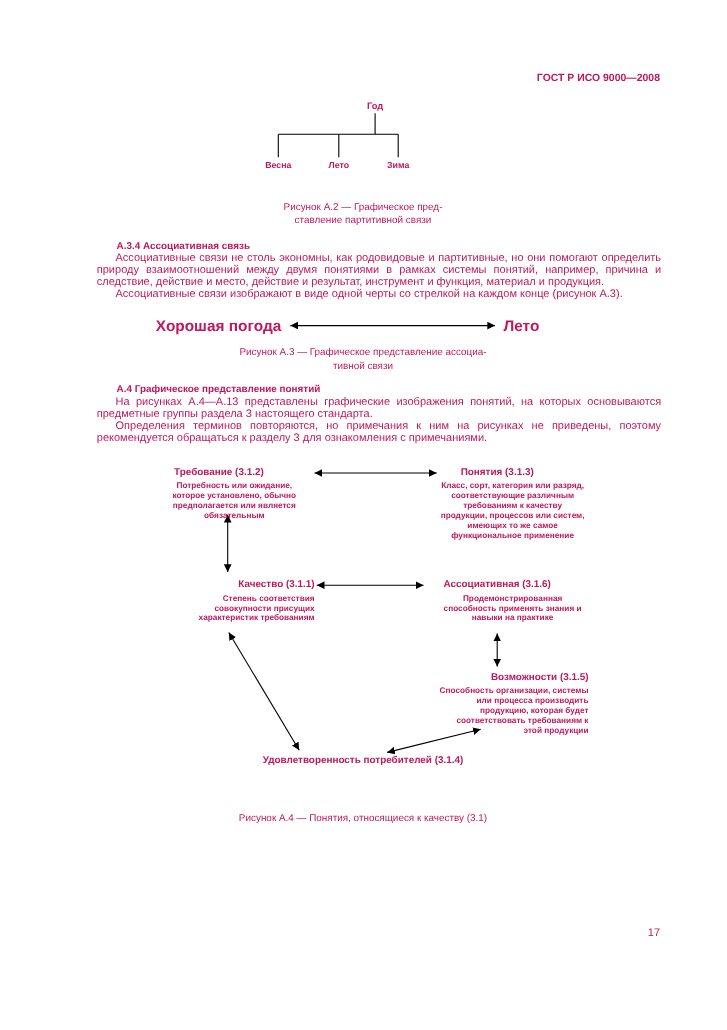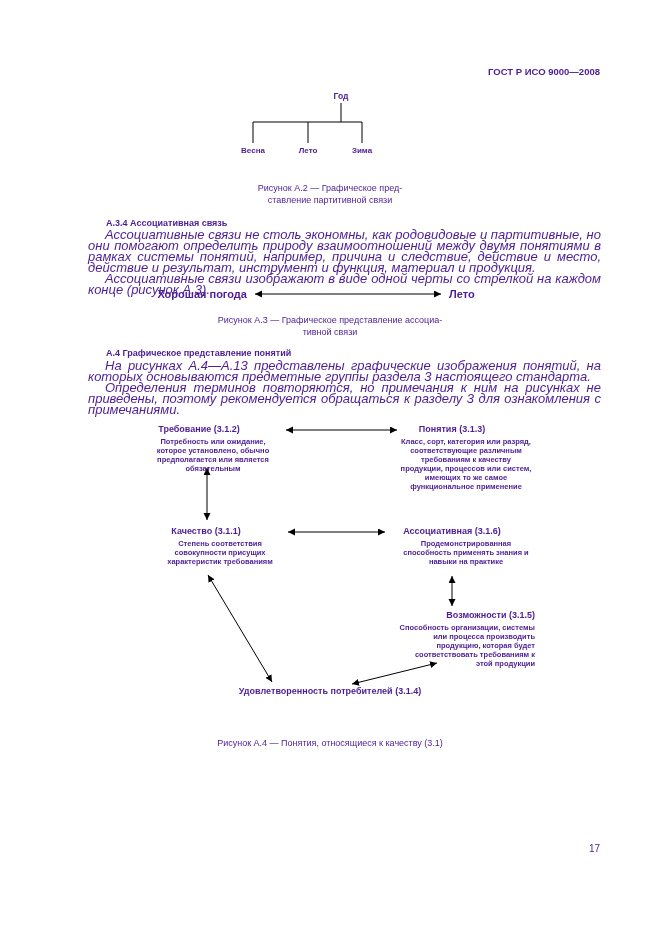--- a/index.html
+++ b/index.html
@@ -1,19 +1,19 @@
 <!DOCTYPE html>
 <html><head>
 <meta charset="utf-8">
 <style>
   * { margin: 0; padding: 0; box-sizing: border-box; }
   html, body { width: 661px; height: 936px; background: #ffffff; }
   .page {
     position: relative; width: 661px; height: 936px; background: #ffffff;
-    font-family: "Liberation Sans", sans-serif; color: #4c1d95;
+    font-family: "Liberation Sans", sans-serif; color: #be185d;
   }
   .abs { position: absolute; }
 
   .header { top: 66px; left: 88px; width: 512px; text-align: right; font-size: 9.5px; font-weight: bold; }
 
   
   .fig-tree { top: 90px; left: 230px; width: 220px; height: 78px; }
   .tree-svg { position: absolute; left: 0; top: 0; }
   .tree-root { position: absolute; left: 81px; top: 1px; width: 60px; text-align: center; font-size: 8.5px; font-weight: bold; }
   .tree-leaf { position: absolute; top: 56px; width: 44px; text-align: center; font-size: 8px; font-weight: bold; }
@@ -25,39 +25,39 @@
   .caption { left: 74px; width: 512px; text-align: center; font-size: 9px; line-height: 12px; }
   .cap-line { display: block; }
   .cap-a2 { top: 182px; }
   .cap-a3 { top: 314px; }
   .cap-a4 { top: 737px; }
 
   .h-sec { font-size: 9px; font-weight: bold; }
   .h-a34 { top: 218px; left: 106px; }
   .h-a4 { top: 348px; left: 106px; }
 
-  .para-block { left: 88px; width: 513px; font-size: 13px; line-height: 11px; text-align: justify; font-style: italic; }
+  .para-block { left: 88px; width: 513px; font-size: 10px; line-height: 11px; text-align: justify; }
   .para-block p { text-indent: 17px; }
   .pb1 { top: 229px; }
   .pb2 { top: 360px; }
 
   
   .fig-assoc { top: 288px; left: 60px; width: 512px; display: flex; align-items: center; justify-content: center; gap: 5px; }
-  .assoc-term { font-size: 11px; font-weight: bold; white-space: nowrap; }
+  .assoc-term { font-size: 14px; font-weight: bold; white-space: nowrap; }
 
   
   .fig-concepts { top: 420px; left: 88px; width: 513px; height: 312px; }
   .arrows { position: absolute; left: 0; top: 0; }
   .node { position: absolute; text-align: center; }
   .node .term { font-size: 9px; font-weight: bold; line-height: 11px; }
   .node .def { font-size: 7.5px; font-weight: bold; line-height: 9px; margin-top: 2px; margin-left: 28px; }
   .def-narrow { max-width: 155px; margin-left: auto; margin-right: auto; }
   .n-treb { left: 31px;  top: 4px;   width: 160px; }
   .n-grad { left: 284px; top: 4px;   width: 160px; }
-  .n-kach { left: 38px;  top: 106px; width: 160px; }
+  .n-kach { left: 38px;  top: 106px; width: 160px; text-align: right; }
   .n-komp { left: 284px; top: 106px; width: 160px; }
   .n-vozm { left: 282px; top: 190px; width: 165px; text-align: right; }
   .n-udov { left: 132px; top: 266px; width: 220px; }
 
   .page-num { top: 843px; left: 88px; width: 512px; text-align: right; font-size: 10px; }
 </style>
 </head>
 <body>
 
 <div class="page">

